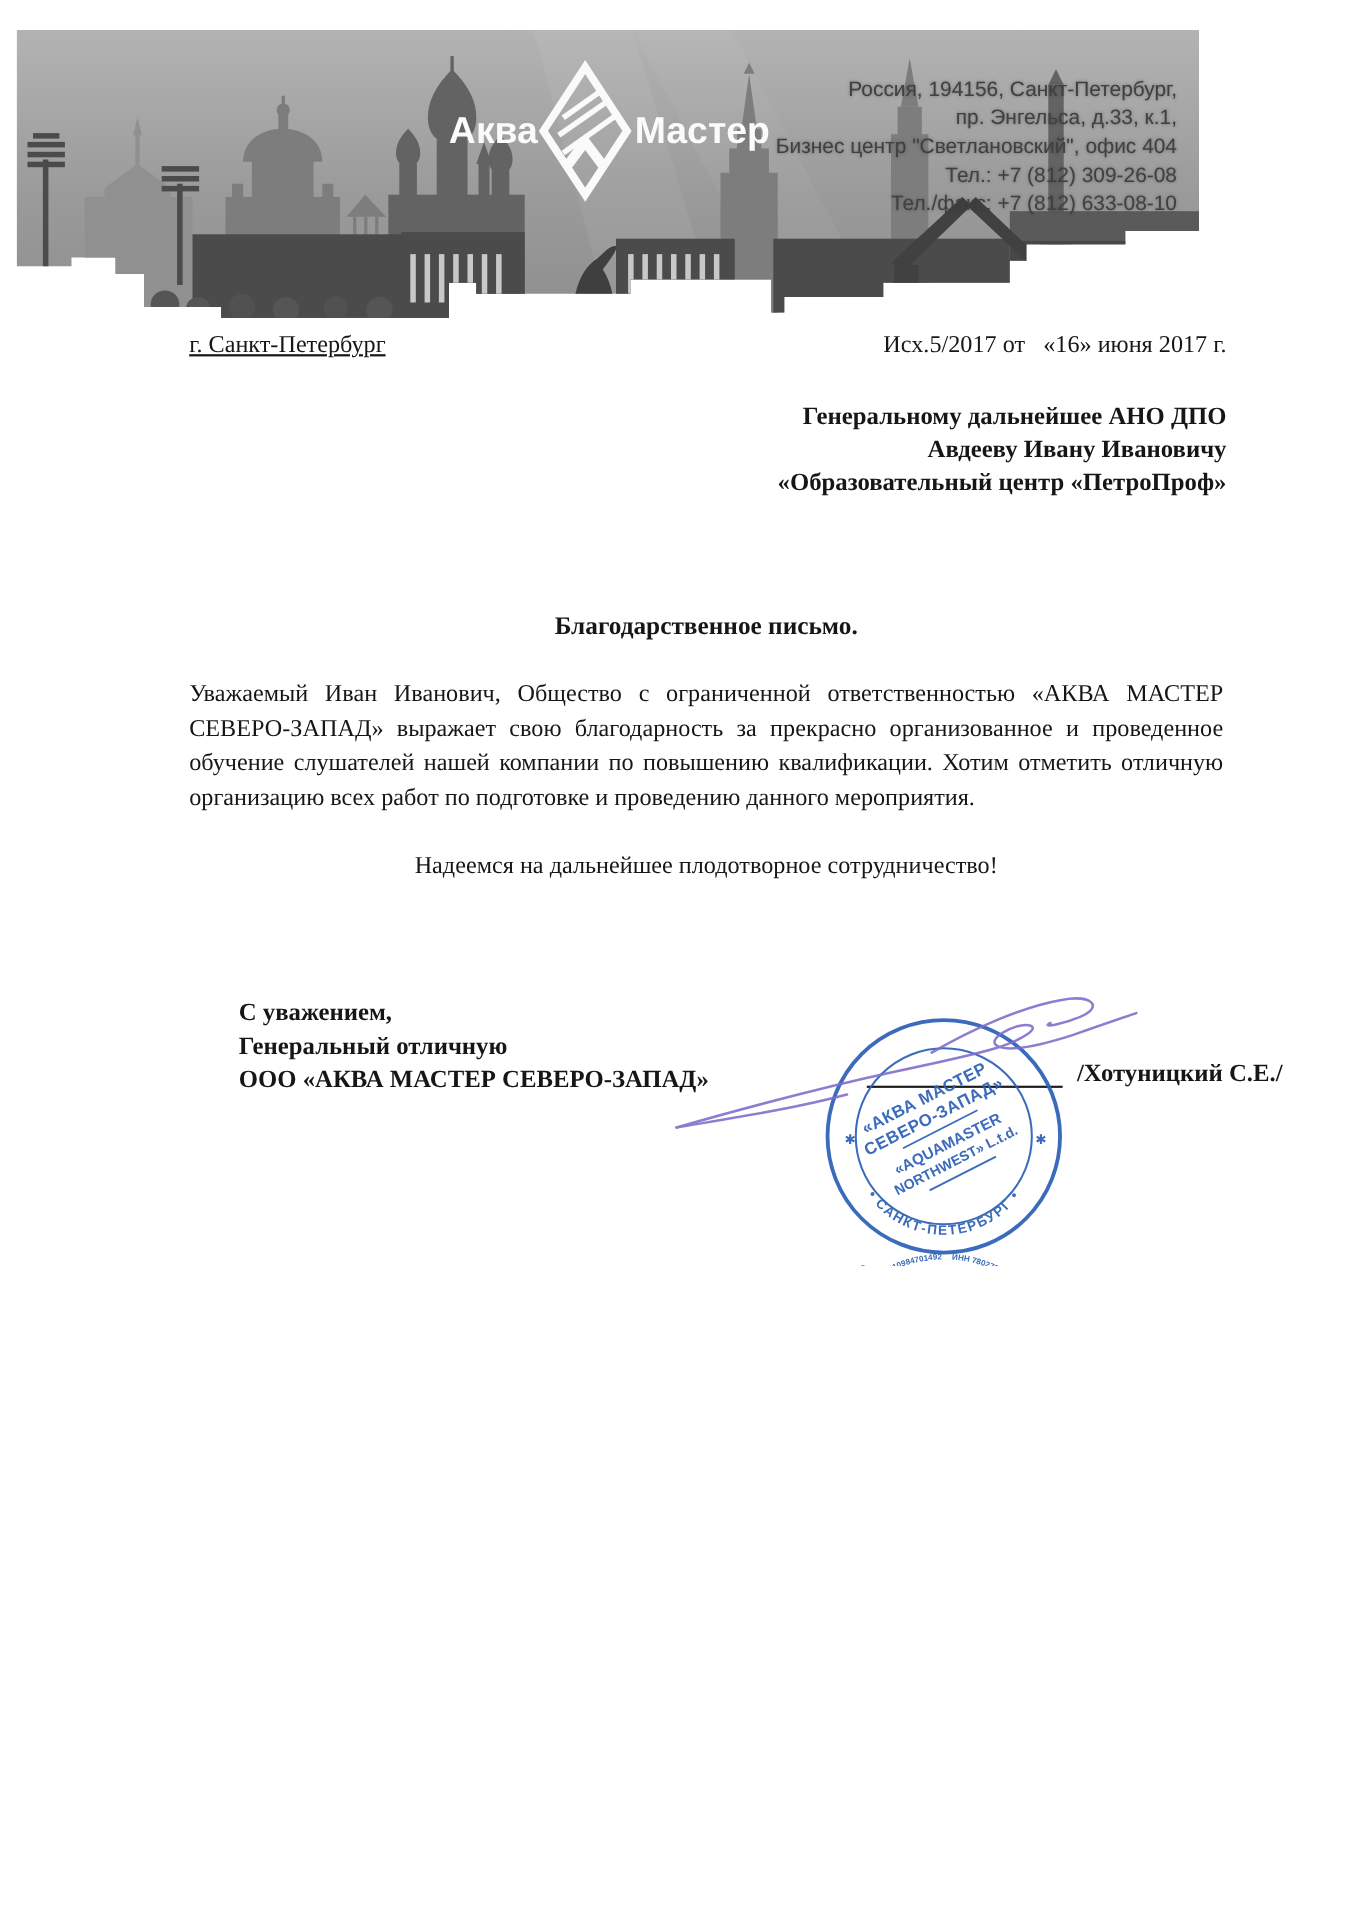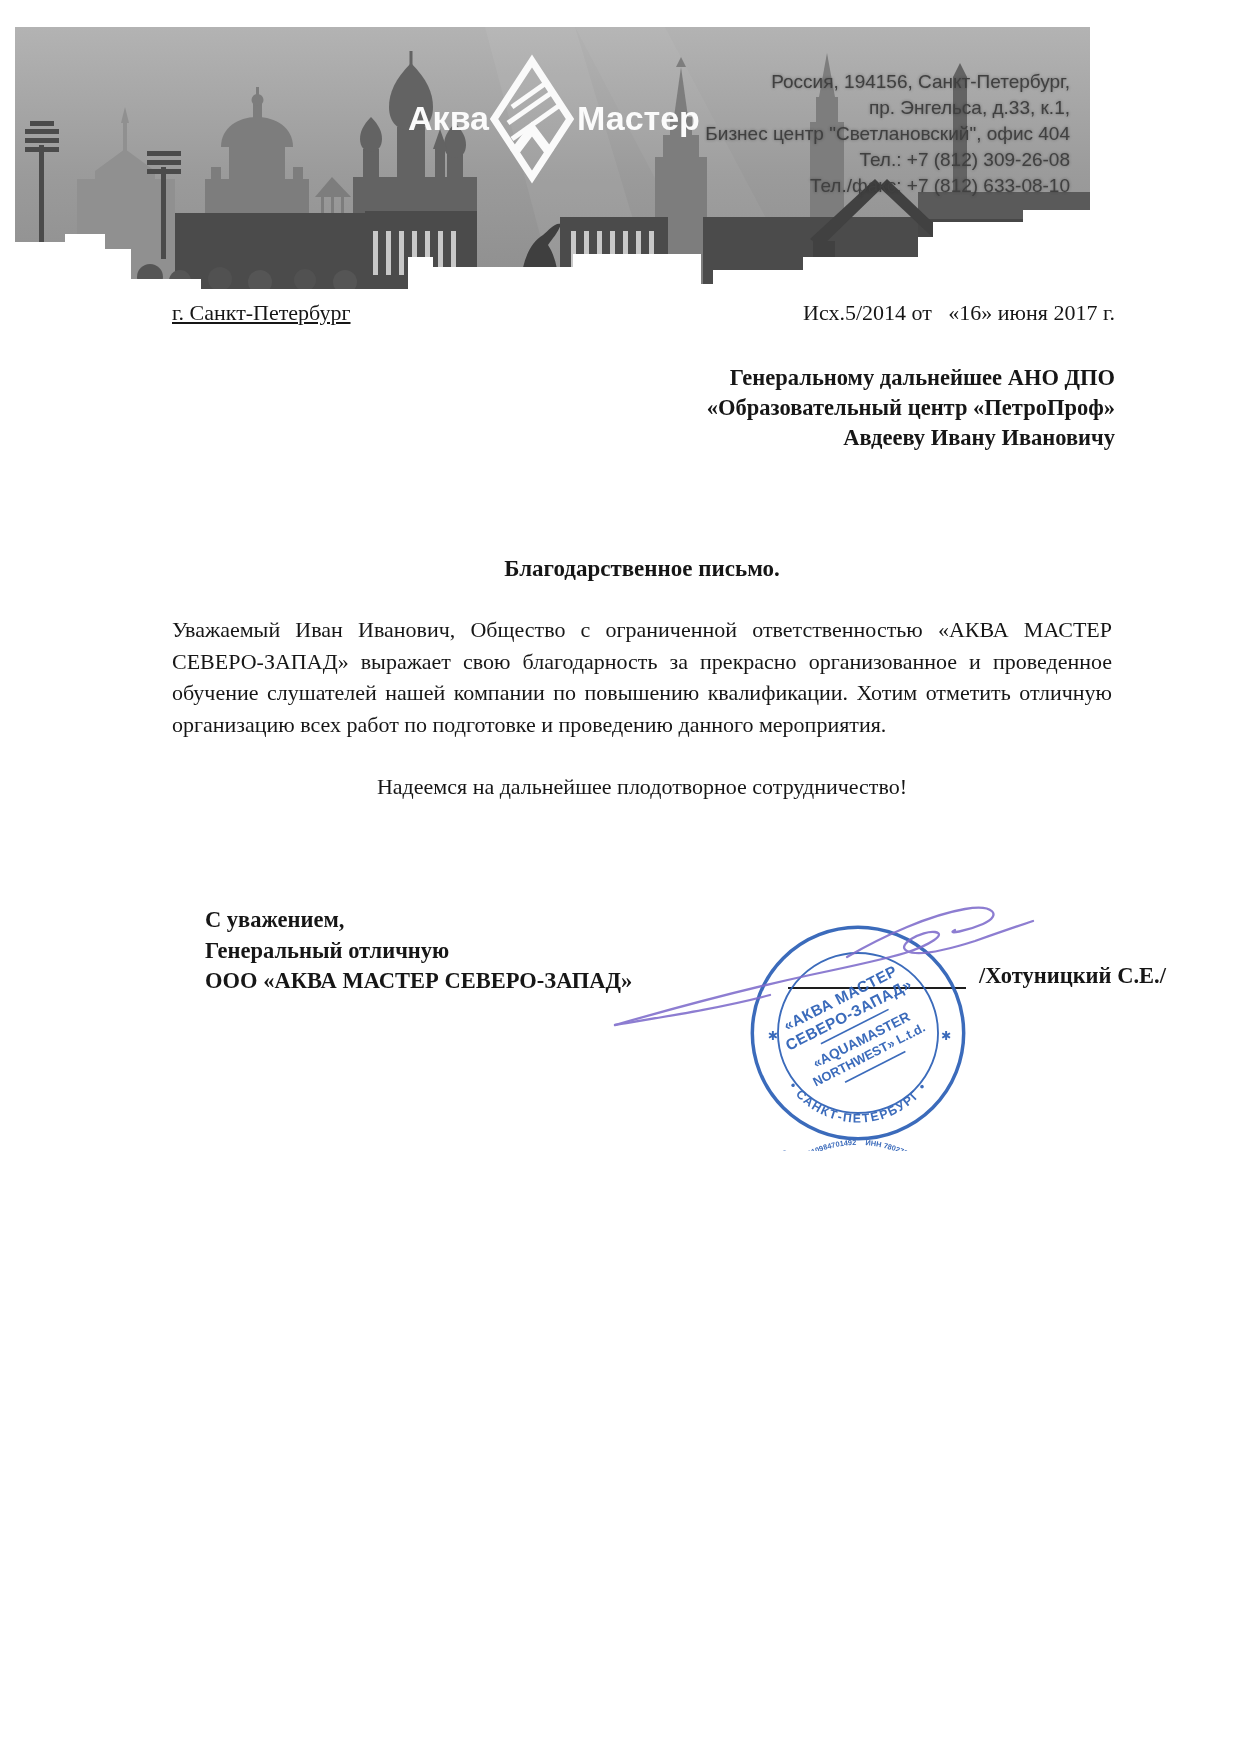--- a/index.html
+++ b/index.html
@@ -12,21 +12,21 @@
     font-family:"Liberation Sans","DejaVu Sans",sans-serif;font-size:19px;line-height:26px;
     color:#404040;text-shadow:0 0 3px rgba(40,40,40,.45);}
   
   .meta-row{position:absolute;top:300px;left:172px;width:943px;display:flex;justify-content:space-between;font-size:22px;}
   .meta-city{text-decoration:underline;}
   .pre{white-space:pre;}
   .addressee{position:absolute;top:363px;right:125px;text-align:right;font-weight:bold;font-size:22.5px;line-height:30px;}
   .title{position:absolute;top:556px;left:172px;width:940px;text-align:center;font-weight:bold;font-size:23px;}
   .body-par{position:absolute;top:614px;left:172px;width:940px;text-align:justify;font-size:22px;line-height:31.5px;}
   .closing{position:absolute;top:774px;left:172px;width:940px;text-align:center;font-size:22px;}
-  .signoff{position:absolute;top:905px;left:205px;font-weight:bold;font-size:22.5px;line-height:30.5px;}
+  .signoff{position:absolute;top:905px;left:217px;font-weight:bold;font-size:22.5px;line-height:30.5px;}
   .sig-row{position:absolute;top:963px;left:788px;display:flex;align-items:flex-end;}
   .sig-underline{width:178px;height:24px;border-bottom:2.2px solid #1d1d1d;}
   .sig-name{font-weight:bold;font-size:22.5px;margin-left:13px;white-space:pre;}
   
   #stamp{position:absolute;left:740px;top:915px;width:236px;height:236px;opacity:.93;}
   #autograph{position:absolute;left:585px;top:885px;width:480px;height:165px;}
   .st-ring{font-family:"Liberation Sans","DejaVu Sans",sans-serif;font-weight:bold;}
 </style>
 </head>
 <body>
@@ -164,27 +164,27 @@
       <div>Россия, 194156, Санкт-Петербург,</div>
       <div>пр. Энгельса, д.33, к.1,</div>
       <div>Бизнес центр "Светлановский", офис 404</div>
       <div>Тел.: +7 (812) 309-26-08</div>
       <div>Тел./факс: +7 (812) 633-08-10</div>
     </div>
   </div>
 
   <div class="meta-row">
     <span class="meta-city">г. Санкт-Петербург</span>
-    <span class="pre">Исх.5/2014 от   «16» июня 2017 г.</span>
+    <span class="pre">Исх.5/2017 от   «16» июня 2017 г.</span>
   </div>
 
   <div class="addressee">
     <div>Генеральному дальнейшее АНО ДПО</div>
+    <div>Авдееву Ивану Ивановичу</div>
     <div>«Образовательный центр «ПетроПроф»</div>
-    <div>Авдееву Ивану Ивановичу</div>
   </div>
 
   <div class="title">Благодарственное письмо.</div>
   <div class="body-par">Уважаемый Иван Иванович, Общество с ограниченной ответственностью «АКВА МАСТЕР СЕВЕРО-ЗАПАД» выражает свою благодарность за прекрасно организованное и проведенное обучение слушателей нашей компании по повышению квалификации. Хотим отметить отличную организацию всех работ по подготовке и проведению данного мероприятия.</div>
   <div class="closing">Надеемся на дальнейшее плодотворное сотрудничество!</div>
 
   <div class="signoff">
     <div>С уважением,</div>
     <div>Генеральный отличную</div>
     <div>ООО «АКВА МАСТЕР СЕВЕРО-ЗАПАД»</div>

